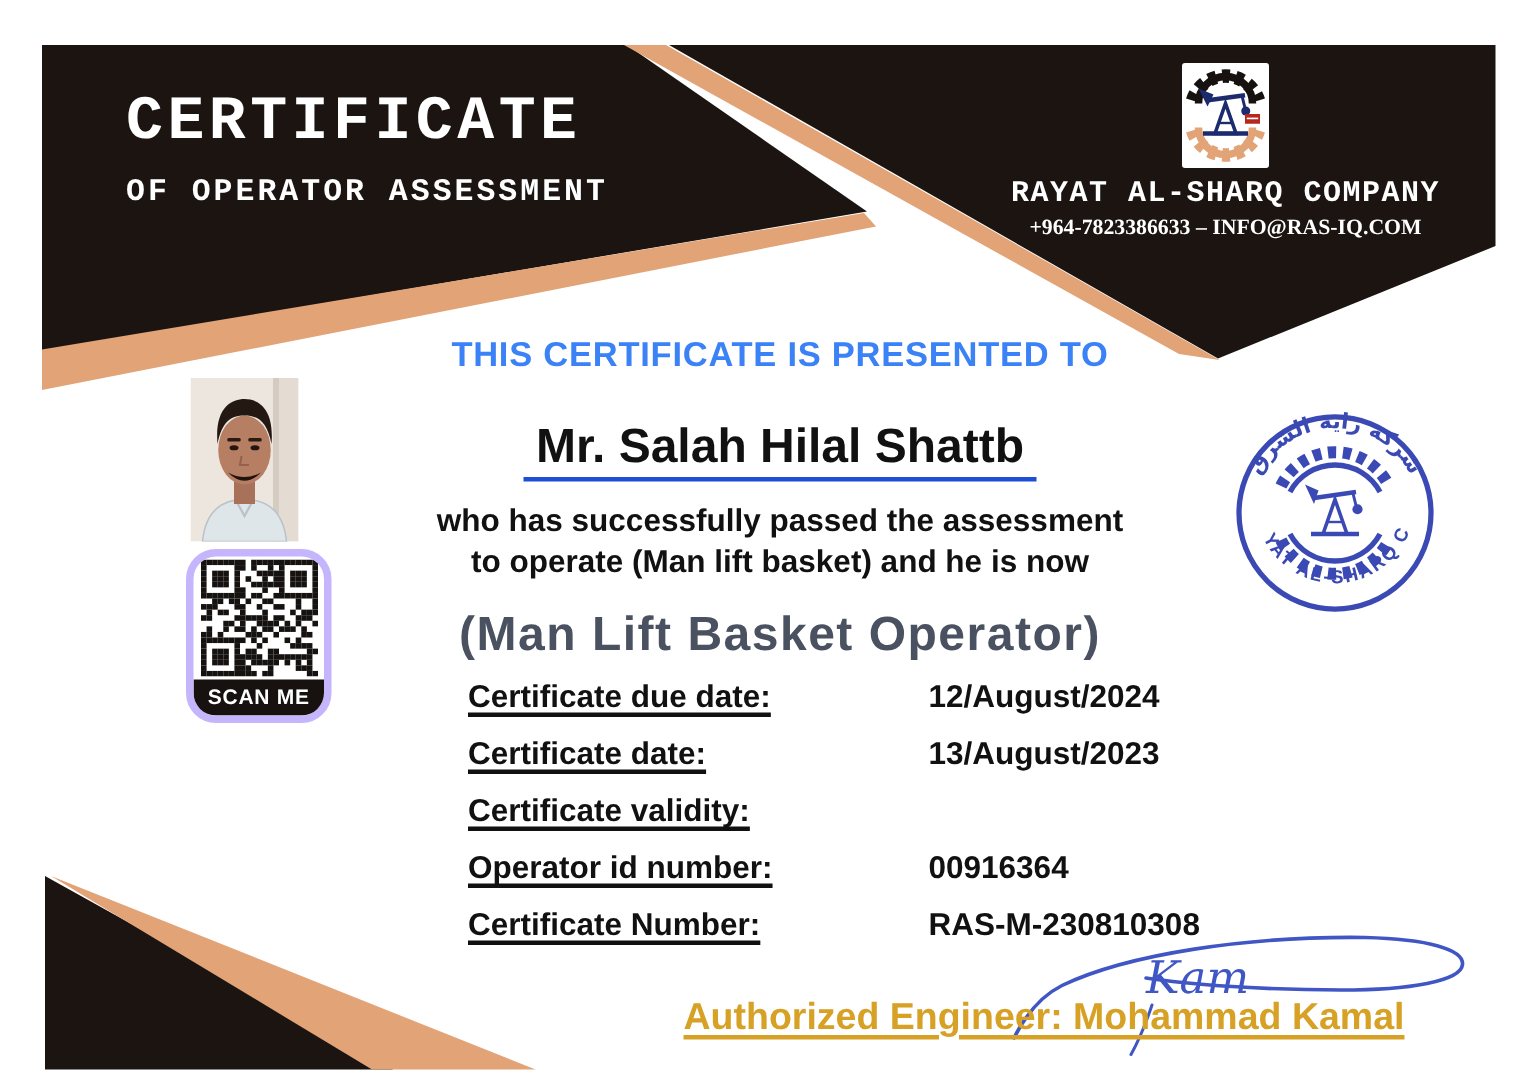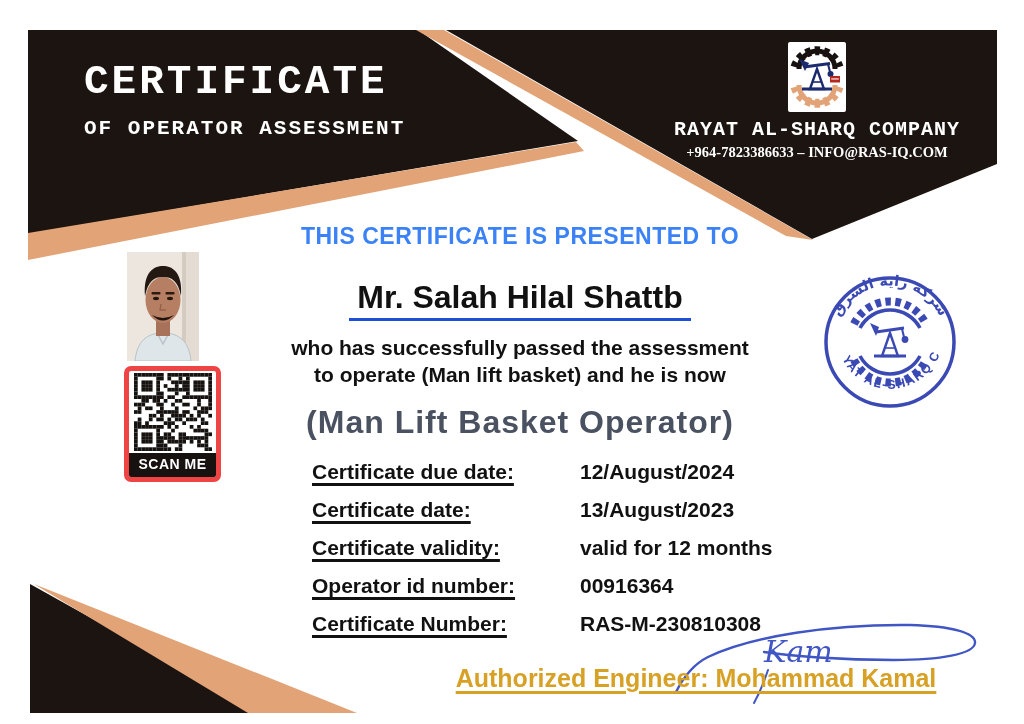--- a/index.html
+++ b/index.html
@@ -21,36 +21,36 @@
   
   .center{left:212px;top:223px;width:616px;text-align:center;}
   .intro{font-size:23px;font-weight:bold;letter-spacing:.5px;color:#3b82f6;}
   .pname{display:inline-block;font-size:32px;font-weight:bold;border-bottom:3px solid #1d4ed8;
          padding:0 8px 2px;margin-top:11px;}
   .passed{font-size:21px;font-weight:bold;margin-top:13px;line-height:1.3;}
   .role{font-size:32px;font-weight:bold;color:var(--role_color);margin-top:15px;letter-spacing:1px;}
 
   
   .details{left:312px;top:446px;width:500px;}
-  .drow{display:flex;height:38px;align-items:flex-end;}
+  .drow{display:flex;height:38px;align-items:center;gap:39px;}
   .dlabel{width:268px;font-size:21px;font-weight:bold;text-decoration:underline;
           text-decoration-thickness:2.5px;text-underline-offset:4px;white-space:nowrap;}
   .dvalue{font-size:21px;font-weight:bold;white-space:nowrap;}
 
   
   .auth{left:440px;top:664px;width:512px;text-align:center;color:var(--gold);
         font-size:25px;font-weight:bold;text-decoration:underline;
         text-decoration-thickness:2.5px;text-underline-offset:4px;white-space:nowrap;}
   .sig{left:672px;top:608px;}
 
   
   .photo{left:127px;top:252px;}
 
   
-  .qrbox{left:124px;top:366px;width:97px;height:116px;border:5px solid #ef4444;border-radius:7px;
+  .qrbox{left:124px;top:366px;width:97px;height:116px;border:5px solid #c4b5fd;border-radius:20px;
          background:#fff;box-sizing:border-box;display:flex;flex-direction:column;align-items:center;overflow:hidden;}
   .qrbox svg{margin-top:2px;}
   .qrlabel{margin-top:auto;background:#171210;color:#fff;width:100%;text-align:center;
            font-size:14px;font-weight:bold;letter-spacing:.5px;padding:3px 0 5px;}
 
   .stamp{left:820px;top:272px;opacity:.93;}
 </style>
 </head>
 <body>
 
@@ -385,21 +385,20 @@
     <div class="drow">
       <span class="dlabel">Certificate due date:</span>
       <span class="dvalue">12/August/2024</span>
     </div>
     <div class="drow">
       <span class="dlabel">Certificate date:</span>
       <span class="dvalue">13/August/2023</span>
     </div>
     <div class="drow">
       <span class="dlabel">Certificate validity:</span>
-      <span class="dvalue">valid for 12 months</span>
     </div>
     <div class="drow">
       <span class="dlabel">Operator id number:</span>
       <span class="dvalue">00916364</span>
     </div>
     <div class="drow">
       <span class="dlabel">Certificate Number:</span>
       <span class="dvalue">RAS-M-230810308</span>
     </div>
   </div>

